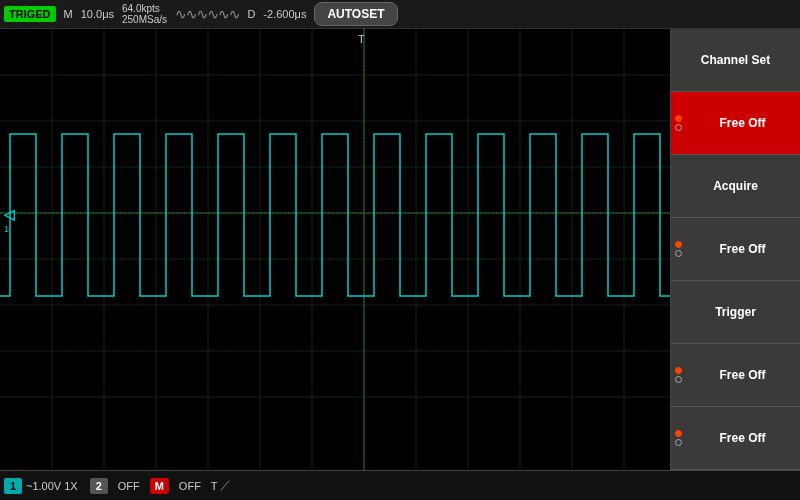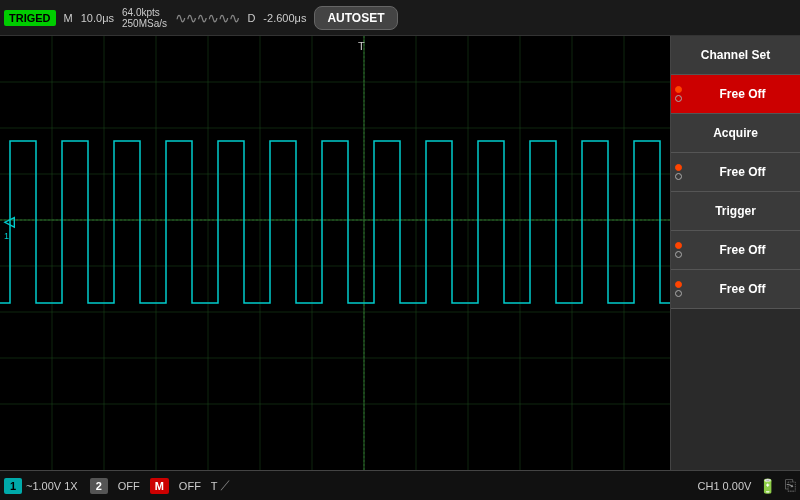--- a/index.html
+++ b/index.html
@@ -11,21 +11,21 @@
       overflow: hidden;
       display: flex;
       flex-direction: column;
     }
 
     
     .top-bar {
       display: flex;
       align-items: center;
       background: #1a1a1a;
-      height: 36px;
+      height: 29px;
       padding: 0 4px;
       gap: 8px;
       border-bottom: 1px solid #333;
     }
     .triged-badge {
       background: #00cc00;
       color: #000;
       font-size: 11px;
       font-weight: bold;
       padding: 2px 5px;
@@ -88,21 +88,21 @@
       display: flex;
       flex-direction: column;
       border-left: 1px solid #444;
     }
 
     .menu-btn {
       background: #3a3a3a;
       color: #fff;
       font-size: 12px;
       font-weight: bold;
-      padding: 12px 6px;
+      padding: 24px 6px;
       text-align: center;
       border-bottom: 1px solid #555;
       cursor: pointer;
       min-height: 38px;
       display: flex;
       align-items: center;
       justify-content: center;
     }
     .menu-btn.active {
       background: #cc0000;
@@ -352,18 +352,13 @@
   <span class="bottom-off">OFF</span>
 
   <span class="bottom-m-badge">M</span>
   <span class="bottom-off">OFF</span>
 
   <span class="bottom-t-badge">
     <span>T</span>
     <span style="color:#888;font-size:13px;">⟋</span>
   </span>
 
-  <div class="bottom-right">
-    <span class="ch1-zero">CH1 0.00V</span>
-    <span class="usb-icon">🔋</span>
-    <span class="usb-icon">⎘</span>
-  </div>
 </div>
 
 </body></html>

